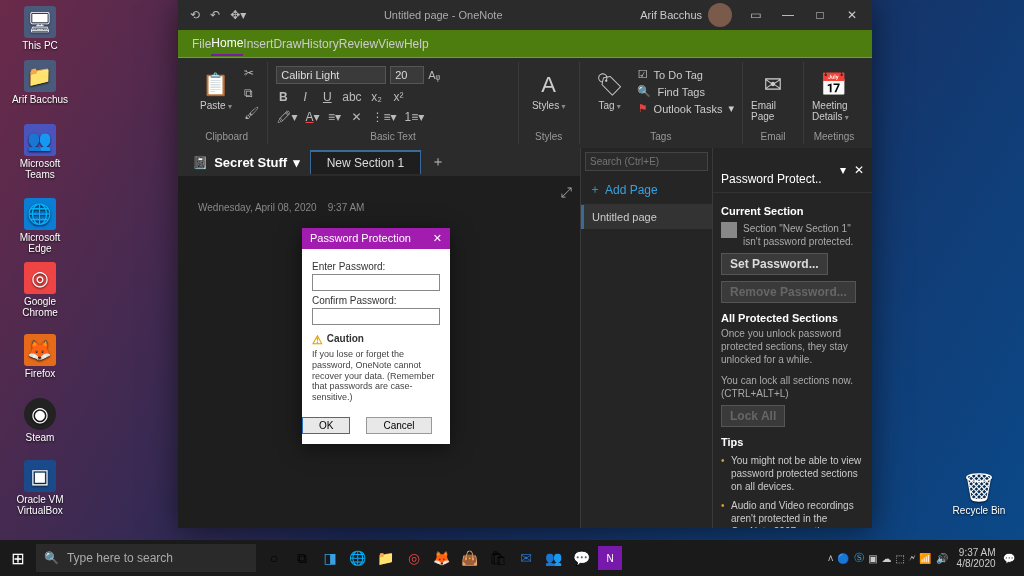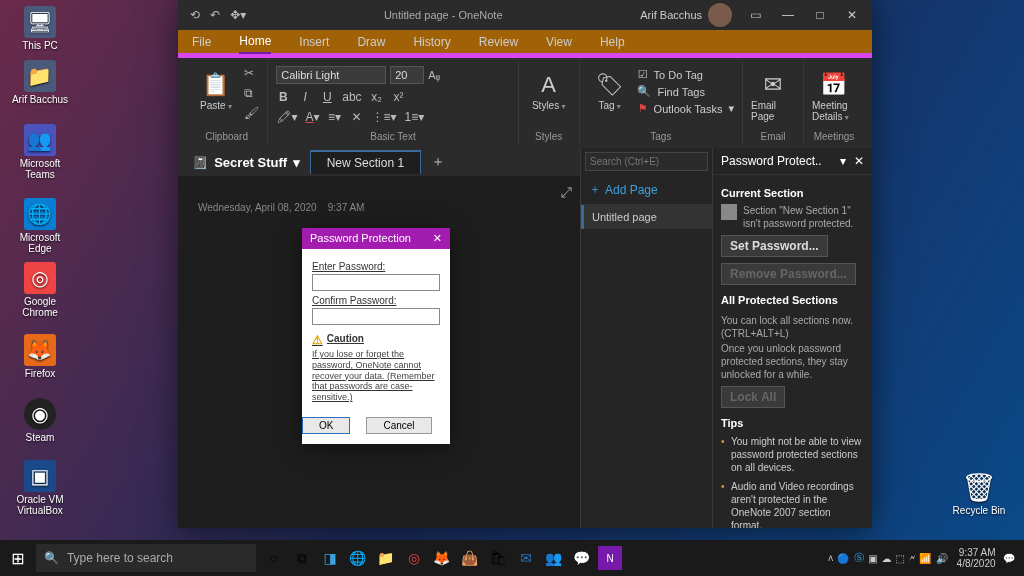--- a/index.html
+++ b/index.html
@@ -10,21 +10,21 @@
   .recycle { right:15px; bottom:60px; }
   .app { position:absolute; left:178px; top:0; width:694px; height:528px; background:#1e1e1e; box-shadow:0 4px 30px rgba(0,0,0,.5); display:flex; flex-direction:column; color:#ccc; font-size:11px; }
   .titlebar { height:30px; background:#2b2b2b; display:flex; align-items:center; padding:0 6px; }
   .tb-left { display:flex; gap:10px; align-items:center; padding-left:6px; }
   .tb-left span { color:#bbb; font-size:12px; }
   .tb-center { flex:1; text-align:center; color:#aaa; }
   .tb-right { display:flex; align-items:center; gap:4px; }
   .tb-user { display:flex; align-items:center; gap:6px; color:#ccc; margin-right:6px; }
   .avatar { width:24px; height:24px; border-radius:50%; background:#7a5a4a; display:inline-block; }
   .winbtn { width:28px; height:28px; display:flex; align-items:center; justify-content:center; color:#ccc; font-size:12px; }
-  .ribbon-tabs { height:28px; background:#a16207; display:flex; gap:28px; padding:0 14px; align-items:center; border-bottom:5px solid #d946ef; }
+  .ribbon-tabs { height:28px; background:#4d7c0f; display:flex; gap:0; padding:0 14px; align-items:center; border-bottom:1px solid #d946ef; }
   .ribbon-tabs span { color:#ccc; font-size:12px; padding:4px 0; }
   .ribbon-tabs .active { color:#fff; border-bottom:2px solid #7719aa; }
   .ribbon { background:#2b2b2b; height:90px; display:flex; padding:4px 8px; }
   .rgroup { display:flex; flex-direction:column; align-items:center; padding:0 8px; border-right:1px solid #3a3a3a; }
   .rgroup:last-child { border-right:none; }
   .rgroup .body { flex:1; display:flex; align-items:flex-start; gap:6px; padding-top:4px; }
   .rgroup .label { font-size:10px; color:#999; padding-bottom:2px; }
   .bigbtn { display:flex; flex-direction:column; align-items:center; gap:2px; font-size:10px; color:#ccc; width:44px; padding-top:6px; }
   .bigbtn .ic { font-size:22px; }
   .bigbtn .arrow::after { content:" ▾"; font-size:8px; color:#888; }
@@ -46,35 +46,35 @@
   .canvas .date { font-size:10px; color:#888; }
   .expand { position:absolute; right:8px; top:8px; color:#aaa; font-size:14px; }
   .pagepane { width:132px; background:#252525; border-left:1px solid #3a3a3a; display:flex; flex-direction:column; }
   .search { display:flex; align-items:center; background:#2b2b2b; border:1px solid #444; margin:4px; padding:2px 4px; }
   .search input { flex:1; background:transparent; border:none; color:#bbb; font-size:10px; outline:none; }
   .search span { color:#888; font-size:11px; }
   .addpage { display:flex; align-items:center; gap:4px; padding:6px 8px; color:#3aa0e0; font-size:12px; border-bottom:1px solid #333; }
   .pageitem { padding:6px 8px; font-size:11px; color:#ccc; background:#333; border-left:3px solid #3a6a9a; }
   .rpane { width:160px; background:#252525; border-left:1px solid #3a3a3a; display:flex; flex-direction:column; font-size:11px; color:#ccc; }
   .rpane-hdr { display:flex; align-items:center; padding:6px 8px; font-size:12px; color:#fff; border-bottom:1px solid #333; }
-  .rpane-hdr span:first-child { flex:1; }
+  .rpane-hdr span:first-child { flex:1;margin-top:18px; }
   .rpane-body { padding:6px 8px; overflow:auto; }
   .rpane-body h4 { font-size:11px; color:#fff; margin:6px 0 3px; font-weight:600; }
   .rpane-body p { font-size:10px; color:#aaa; margin:2px 0; line-height:1.3; }
   .rpane-body ul { list-style:none; padding:0; }
   .rpane-body li { font-size:10px; color:#ccc; padding:3px 0 3px 10px; position:relative; line-height:1.3; }
   .rpane-body li::before { content:"•"; position:absolute; left:0; color:#d4a03a; }
   .rbtn { background:#3a3a3a; border:1px solid #555; color:#ddd; font-size:12px; padding:3px 8px; margin:3px 0; display:inline-block;font-weight:bold; }
   .rbtn.disabled { color:#666; }
   .section-row { display:flex; gap:6px; align-items:flex-start; }
   .section-ico { width:16px; height:16px; background:#888; display:inline-block; flex-shrink:0; margin-top:2px; }
   .dialog { position:absolute; left:302px; top:228px; width:148px; background:#fff; color:#333; box-shadow:0 4px 20px rgba(0,0,0,.5); font-size:10px; }
   .dlg-title { background:#a21caf; color:#fff; padding:4px 8px; font-size:11px; display:flex; }
   .dlg-title span:first-child { flex:1; }
-  .dlg-body { padding:8px 10px;text-decoration:underline; }
+  .dlg-body { padding:8px 10px; }
   .dlg-body label { display:block; margin:4px 0 2px; font-size:10px; }
   .dlg-body input { width:100%; border:1px solid #888; padding:2px; font-size:10px; }
   .dlg-warn { display:flex; gap:4px; margin-top:8px; font-weight:bold; }
   .dlg-warn .tri { color:#e6a000; font-size:12px; }
   .dlg-body p.note { font-size:9px; line-height:1.2; color:#444; margin-top:2px; }
   .dlg-btns { display:flex; justify-content:flex-start; gap:16px; padding:6px 0 10px; }
   .dlg-btns button { padding:2px 16px; font-size:10px; background:#e8e8e8; border:1px solid #999; }
   .dlg-btns button.primary { border:1px solid #2a70c0; }
   .taskbar { position:absolute; left:0; right:0; bottom:0; height:36px; background:#1a1a1a; display:flex; align-items:center; }
   .start { width:36px; height:36px; display:flex; align-items:center; justify-content:center; color:#fff; font-size:16px; }
@@ -282,22 +282,22 @@
       </div>
       <div class="rpane-body">
         <h4>Current Section</h4>
         <div class="section-row">
           <span class="section-ico"></span>
           <p>Section "New Section 1" isn't password protected.</p>
         </div>
         <div class="rbtn">Set Password...</div><br>
         <div class="rbtn disabled">Remove Password...</div>
         <h4>All Protected Sections</h4>
+        <p>Once you unlock password protected sections, they stay unlocked for a while.</p>
         <p style="margin-top:8px">You can lock all sections now. (CTRL+ALT+L)</p>
-        <p>Once you unlock password protected sections, they stay unlocked for a while.</p>
         <div class="rbtn disabled">Lock All</div>
         <h4>Tips</h4>
         <ul>
           <li>You might not be able to view password protected sections on all devices.</li>
           <li>Audio and Video recordings aren't protected in the OneNote 2007 section format.</li>
           <li>To search password protected sections, you need to unlock them first.</li>
         </ul>
       </div>
     </div>
   </div>

